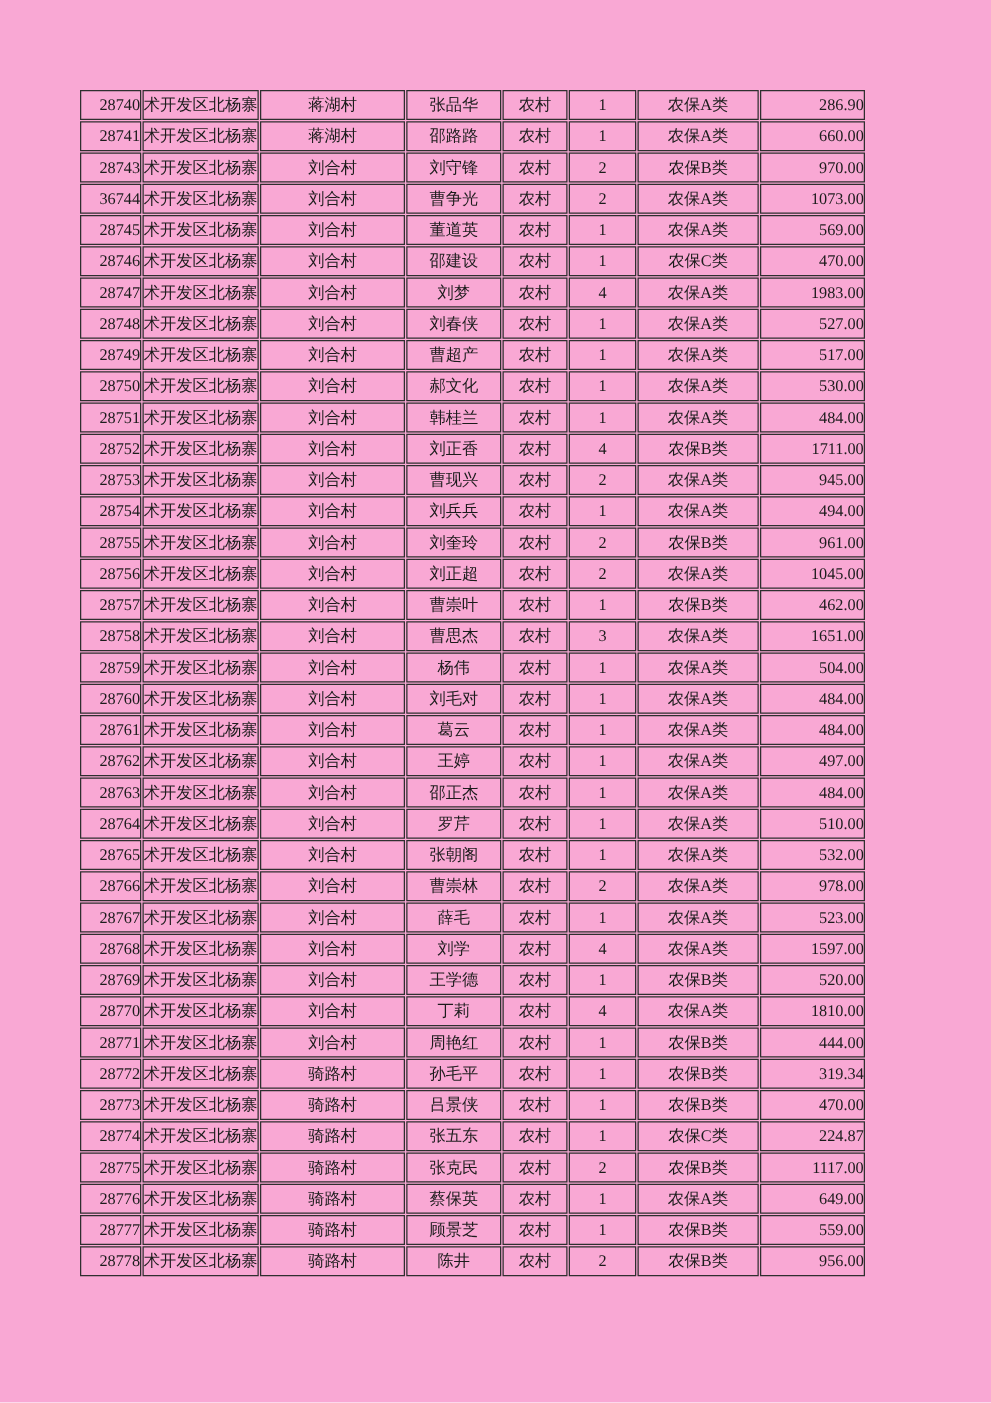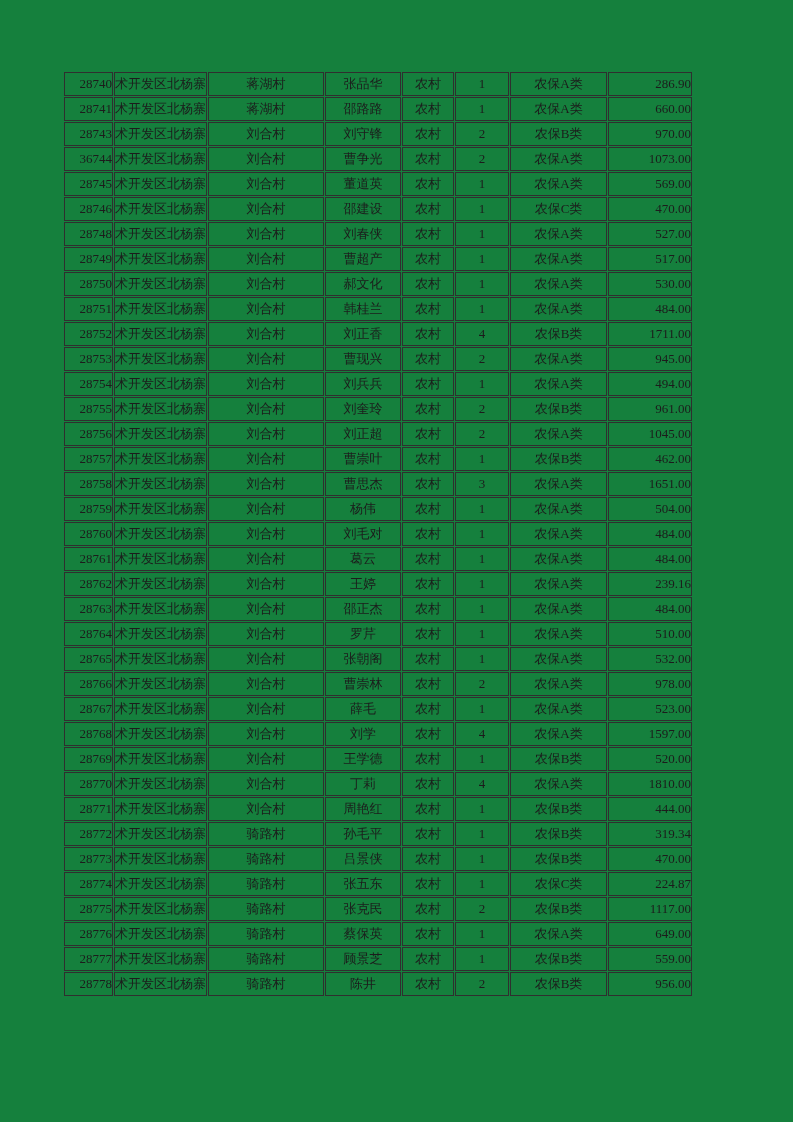--- a/index.html
+++ b/index.html
@@ -11,21 +11,21 @@
     width: 793px;
     height: 1122px;
     position: relative;
     font-family: "Liberation Serif", "DejaVu Serif", serif;
   }
   .page {
     position: absolute;
     left: 0; top: 0;
     width: 793px;
     height: 1122px;
-    background: #15803d;
+    background: #f9a8d4;
     overflow: hidden;
   }
   table.grid {
     position: absolute;
     left: 63px;
     top: 71px;
     table-layout: fixed;
     border-collapse: separate;
     border-spacing: 1px;
   }
@@ -124,20 +124,30 @@
           <td class="align-right">28746</td>
           <td class="align-left">术开发区北杨寨</td>
           <td class="align-center">刘合村</td>
           <td class="align-center">邵建设</td>
           <td class="align-center">农村</td>
           <td class="align-center">1</td>
           <td class="align-center">农保C类</td>
           <td class="align-amount">470.00</td>
         </tr>
         <tr>
+          <td class="align-right">28747</td>
+          <td class="align-left">术开发区北杨寨</td>
+          <td class="align-center">刘合村</td>
+          <td class="align-center">刘梦</td>
+          <td class="align-center">农村</td>
+          <td class="align-center">4</td>
+          <td class="align-center">农保A类</td>
+          <td class="align-amount">1983.00</td>
+        </tr>
+        <tr>
           <td class="align-right">28748</td>
           <td class="align-left">术开发区北杨寨</td>
           <td class="align-center">刘合村</td>
           <td class="align-center">刘春侠</td>
           <td class="align-center">农村</td>
           <td class="align-center">1</td>
           <td class="align-center">农保A类</td>
           <td class="align-amount">527.00</td>
         </tr>
         <tr>
@@ -271,21 +281,21 @@
           <td class="align-amount">484.00</td>
         </tr>
         <tr>
           <td class="align-right">28762</td>
           <td class="align-left">术开发区北杨寨</td>
           <td class="align-center">刘合村</td>
           <td class="align-center">王婷</td>
           <td class="align-center">农村</td>
           <td class="align-center">1</td>
           <td class="align-center">农保A类</td>
-          <td class="align-amount">239.16</td>
+          <td class="align-amount">497.00</td>
         </tr>
         <tr>
           <td class="align-right">28763</td>
           <td class="align-left">术开发区北杨寨</td>
           <td class="align-center">刘合村</td>
           <td class="align-center">邵正杰</td>
           <td class="align-center">农村</td>
           <td class="align-center">1</td>
           <td class="align-center">农保A类</td>
           <td class="align-amount">484.00</td>

